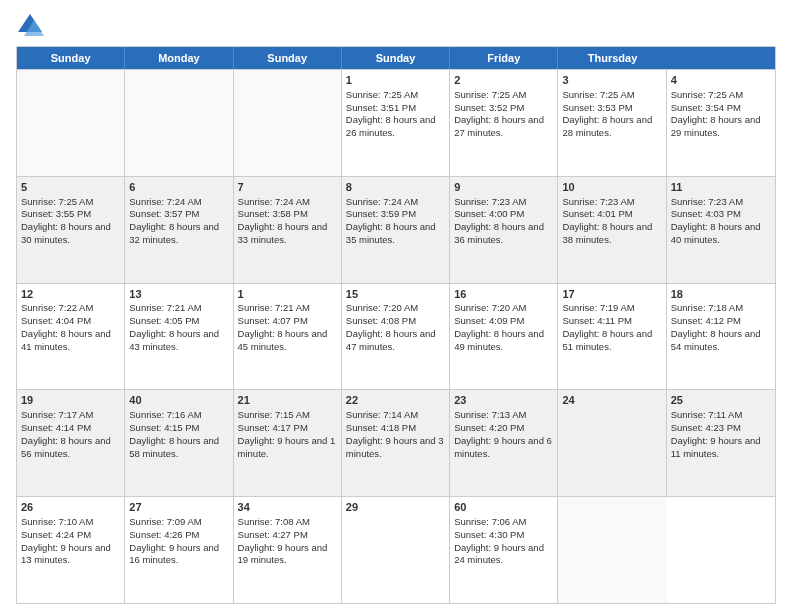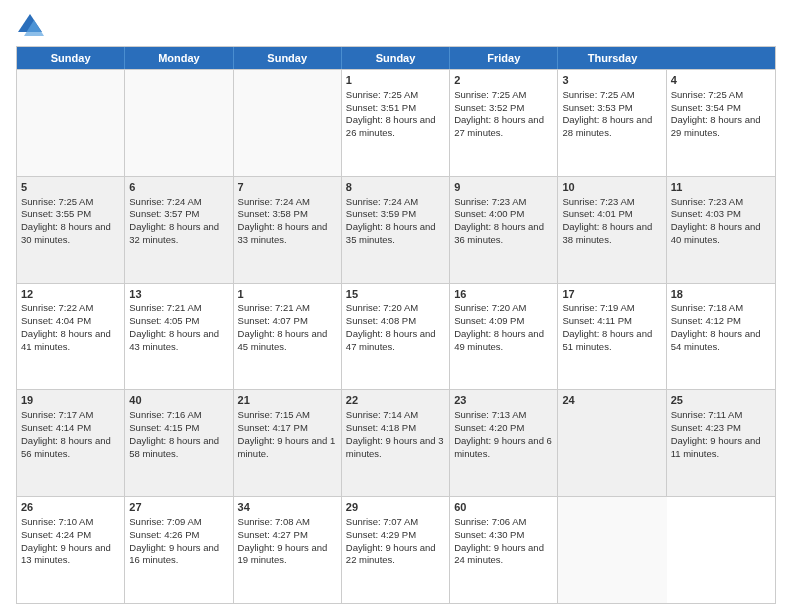--- a/index.html
+++ b/index.html
@@ -184,19 +184,19 @@
           <div class="cal-cell shaded"><span class="day-number">21</span><span>Sunrise: 7:15 AM<br>Sunset: 4:17 PM<br>Daylight: 9 hours and 1 minute.</span></div>
           <div class="cal-cell shaded"><span class="day-number">22</span><span>Sunrise: 7:14 AM<br>Sunset: 4:18 PM<br>Daylight: 9 hours and 3 minutes.</span></div>
           <div class="cal-cell shaded"><span class="day-number">23</span><span>Sunrise: 7:13 AM<br>Sunset: 4:20 PM<br>Daylight: 9 hours and 6 minutes.</span></div>
           <div class="cal-cell shaded"><span class="day-number">24</span></div>
           <div class="cal-cell shaded"><span class="day-number">25</span><span>Sunrise: 7:11 AM<br>Sunset: 4:23 PM<br>Daylight: 9 hours and 11 minutes.</span></div>
         </div>
         <div class="cal-row">
           <div class="cal-cell"><span class="day-number">26</span><span>Sunrise: 7:10 AM<br>Sunset: 4:24 PM<br>Daylight: 9 hours and 13 minutes.</span></div>
           <div class="cal-cell"><span class="day-number">27</span><span>Sunrise: 7:09 AM<br>Sunset: 4:26 PM<br>Daylight: 9 hours and 16 minutes.</span></div>
           <div class="cal-cell"><span class="day-number">34</span><span>Sunrise: 7:08 AM<br>Sunset: 4:27 PM<br>Daylight: 9 hours and 19 minutes.</span></div>
-          <div class="cal-cell"><span class="day-number">29</span><span>Sunrise: 7:07 AM<br>Sunset: 4:29 PM<br>Daylight: 9 hours and 22 minutes.</span></div>
+          <div class="cal-cell"><span class="day-number">29</span></div>
           <div class="cal-cell"><span class="day-number">60</span><span>Sunrise: 7:06 AM<br>Sunset: 4:30 PM<br>Daylight: 9 hours and 24 minutes.</span></div>
           <div class="cal-cell empty"></div>
         </div>
       </div>
   </div>
 </div>
 
 </body></html>

